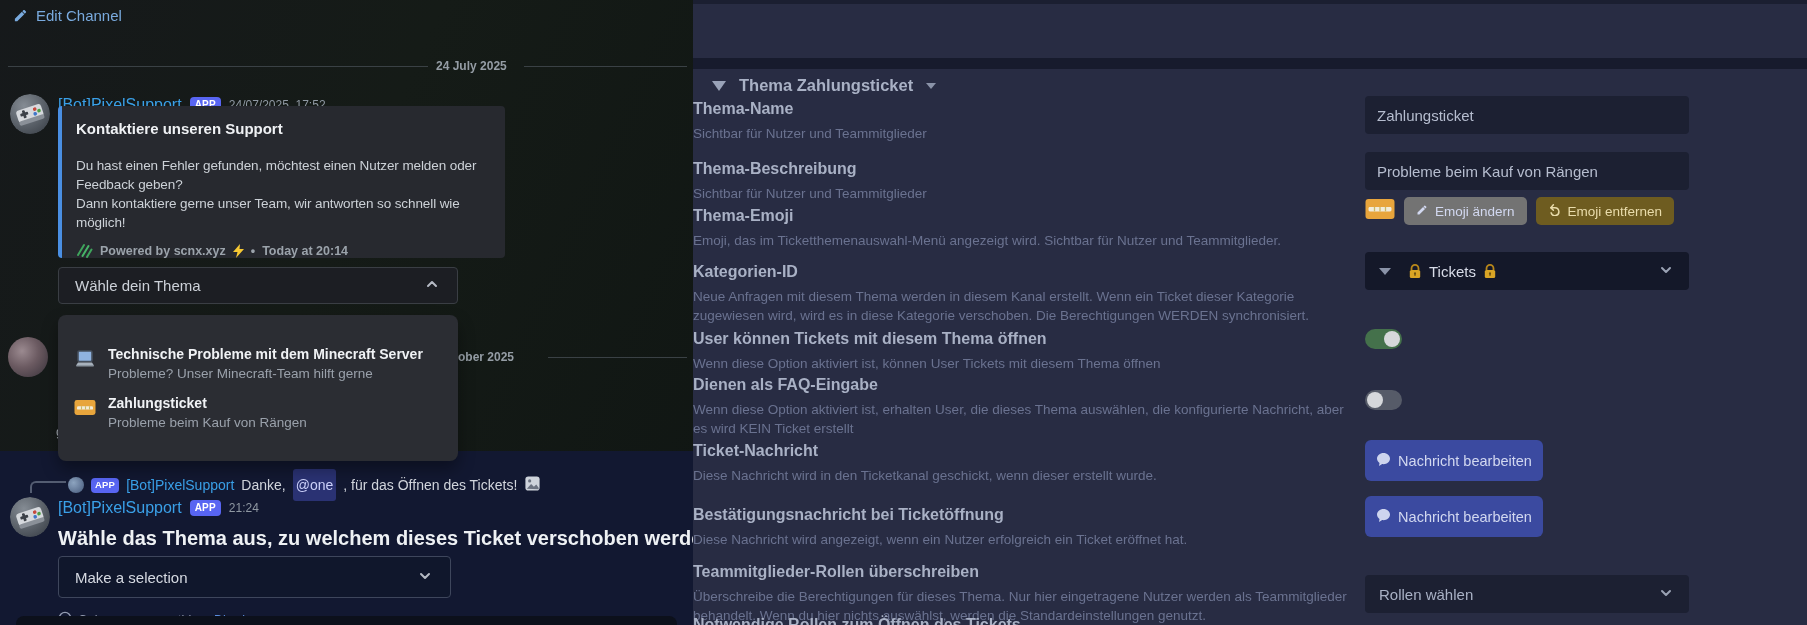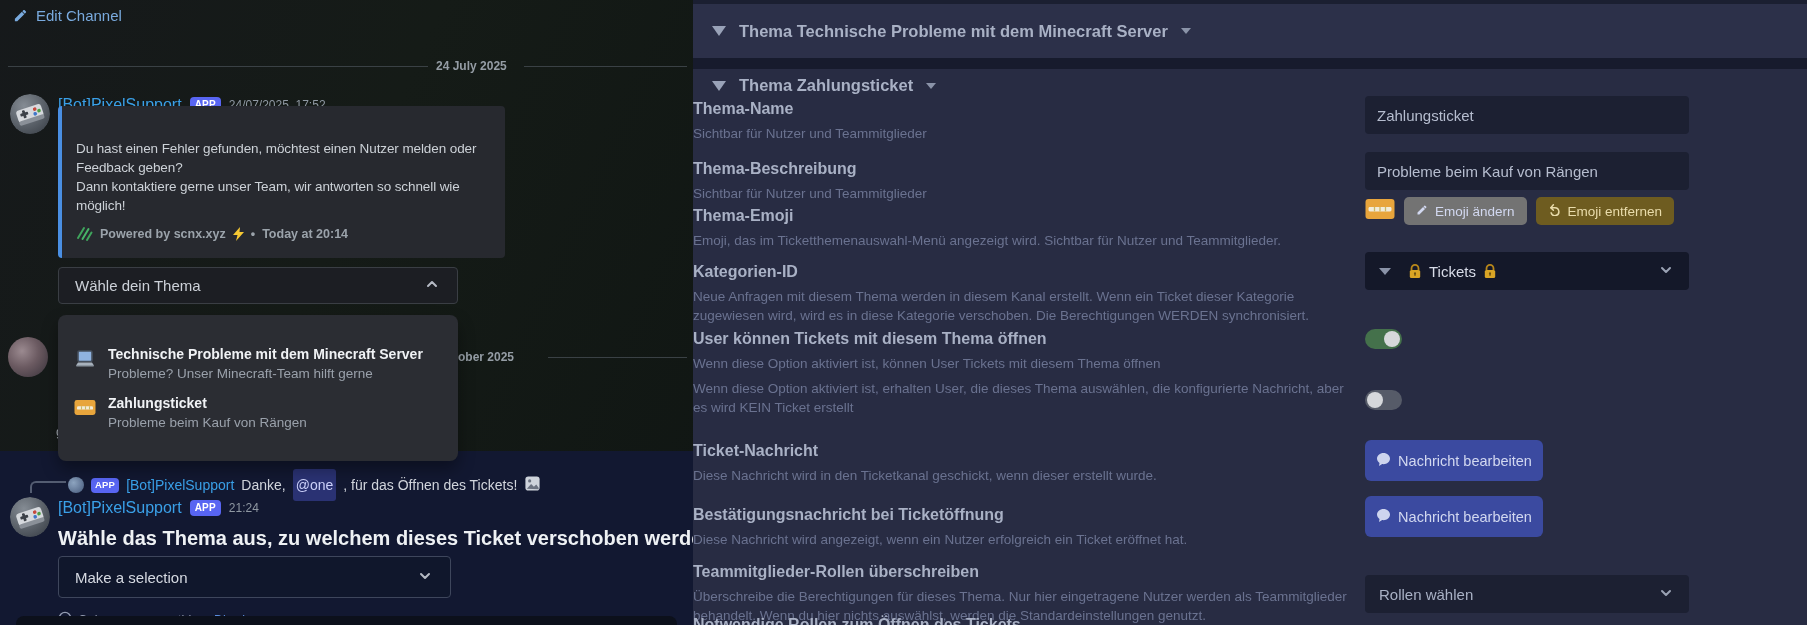--- a/index.html
+++ b/index.html
@@ -241,20 +241,21 @@
       </g>
     </svg>
   </div>
   <div class="msg-head" style="left:58px; top:96px;">
     <span class="username">[Bot]PixelSupport</span>
     <span class="app-badge">APP</span>
     <span class="timestamp">24/07/2025, 17:52</span>
   </div>
 
   <div class="embed">
+    <div class="embed-title">Kontaktiere unseren Support</div>
     <div class="embed-desc">
       <div>Du hast einen Fehler gefunden, möchtest einen Nutzer melden oder Feedback geben?</div>
       <div>Dann kontaktiere gerne unser Team, wir antworten so schnell wie möglich!</div>
     </div>
     <div class="embed-footer">
       <svg class="scnx-icon" viewBox="0 0 17 17">
         <line x1="2" y1="13" x2="8" y2="3" stroke="#3fa45c" stroke-width="2" stroke-linecap="round"></line>
         <line x1="6.5" y1="14" x2="12.5" y2="4" stroke="#47b568" stroke-width="2" stroke-linecap="round"></line>
         <line x1="11" y1="15" x2="15.5" y2="7.5" stroke="#3fa45c" stroke-width="2" stroke-linecap="round"></line>
       </svg>
@@ -372,25 +373,20 @@
     <span>•</span>
     <span class="dismiss-link">Dismiss message</span>
   </div>
 
   <div class="input-bar"></div>
 </div>
 
 <div class="panel">
   <div class="panel-topstrip"></div>
 
-  <div class="section-bar">
-    <span class="funnel"></span>
-    <span class="section-title">Thema Technische Probleme mit dem Minecraft Server</span>
-    <span class="collapse-tri"></span>
-  </div>
   <div class="section-gap"></div>
 
   <div class="section-head2">
     <span class="funnel"></span>
     <span class="section-title">Thema Zahlungsticket</span>
     <span class="collapse-tri"></span>
   </div>
 
   <div class="frow" style="top:98px;">
     <div class="flabel">Thema-Name</div>
@@ -475,20 +471,21 @@
     <div class="flabel">User können Tickets mit diesem Thema öffnen</div>
     <div class="fdesc">Wenn diese Option aktiviert ist, können User Tickets mit diesem Thema öffnen</div>
     <div class="fctl" style="top:1px;">
       <div class="toggle on">
           <div class="knob"></div>
         </div>
     </div>
   </div>
 
   <div class="frow" style="top:374px;">
+    <div class="flabel">Dienen als FAQ-Eingabe</div>
     <div class="fdesc">Wenn diese Option aktiviert ist, erhalten User, die dieses Thema auswählen, die konfigurierte Nachricht, aber es wird KEIN Ticket erstellt</div>
     <div class="fctl" style="top:16px;">
       <div class="toggle off">
           <div class="knob"></div>
         </div>
     </div>
   </div>
 
   <div class="frow" style="top:440px;">
     <div class="flabel">Ticket-Nachricht</div>

